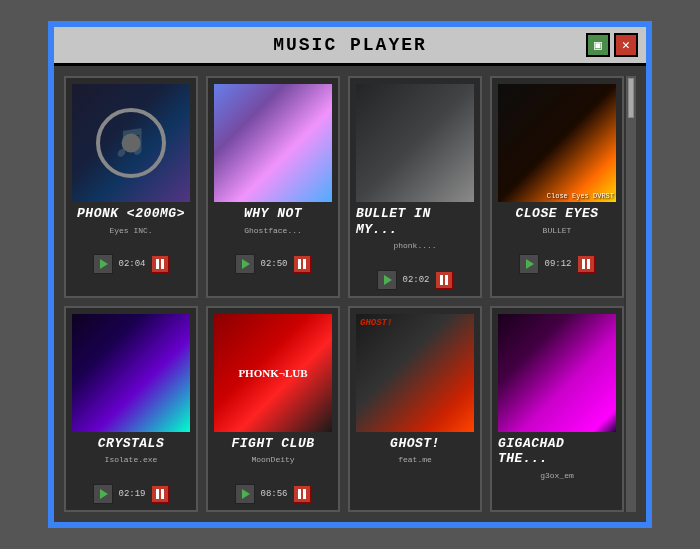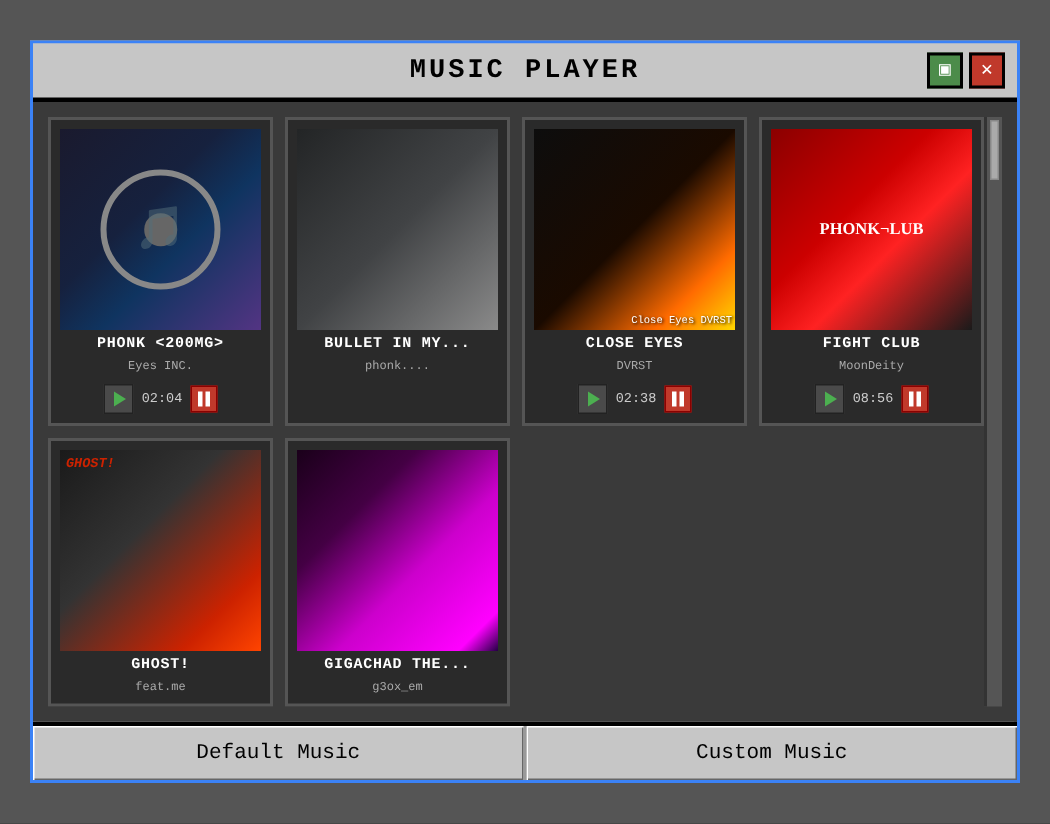--- a/index.html
+++ b/index.html
@@ -9,23 +9,23 @@
       display: flex;
       align-items: center;
       justify-content: center;
       width: 700px;
       height: 549px;
       font-family: 'Courier New', monospace;
     }
 
     .window {
       background: #c6c6c6;
-      border: 2px solid #3b82f6;
+      border: 6px solid #3b82f6;
       box-shadow: inset -2px -2px 0 #555, inset 2px 2px 0 #fff;
-      width: 660px;
+      width: 604px;
       position: relative;
     }
 
     .title-bar {
       background: #c6c6c6;
       border-bottom: 3px solid #000;
       display: flex;
       align-items: center;
       justify-content: center;
       padding: 8px 40px;
@@ -160,38 +160,39 @@
       top: 4px;
       left: 4px;
       color: #cc2200;
       font-size: 9px;
       font-weight: bold;
       font-style: italic;
     }
 
     .track-name {
       color: #fff;
-      font-size: 10px;
+      font-size: 13px;
       font-weight: bold;
       text-transform: uppercase;
       letter-spacing: 0.5px;
       line-height: 1.2;
+      font-style: italic;
     }
 
     .track-artist {
       color: #aaa;
       font-size: 8px;
       line-height: 1.2;
     }
 
     .track-controls {
       display: flex;
       align-items: center;
       gap: 5px;
-      margin-top: 2px;
+      margin-top: 15px;
     }
 
     .play-btn {
       width: 20px;
       height: 20px;
       background: #4a4a4a;
       border: 1px solid #222;
       display: flex;
       align-items: center;
       justify-content: center;
@@ -322,36 +323,76 @@
               <div class="play-icon"></div>
             </div>
             <span class="duration">02:04</span>
             <div class="pause-btn">
               <div class="pause-bar"></div>
               <div class="pause-bar"></div>
             </div>
           </div>
         </div>
         <div class="track-card">
+          <div class="track-thumb thumb-whynot"></div>
+          <div class="track-name">WHY NOT</div>
+          <div class="track-artist">Ghostface...</div>
+          <div class="track-controls">
+            <div class="play-btn">
+              <div class="play-icon"></div>
+            </div>
+            <span class="duration">02:50</span>
+            <div class="pause-btn">
+              <div class="pause-bar"></div>
+              <div class="pause-bar"></div>
+            </div>
+          </div>
+        </div>
+        <div class="track-card">
           <div class="track-thumb thumb-bullet"></div>
           <div class="track-name">BULLET IN MY...</div>
           <div class="track-artist">phonk....</div>
+          <div class="track-controls">
+            <div class="play-btn">
+              <div class="play-icon"></div>
+            </div>
+            <span class="duration">02:02</span>
+            <div class="pause-btn">
+              <div class="pause-bar"></div>
+              <div class="pause-bar"></div>
+            </div>
+          </div>
         </div>
         <div class="track-card">
           <div class="track-thumb thumb-closeeyes">
             <span class="thumb-label">Close Eyes
 DVRST</span>
           </div>
           <div class="track-name">CLOSE EYES</div>
-          <div class="track-artist">DVRST</div>
-          <div class="track-controls">
-            <div class="play-btn">
-              <div class="play-icon"></div>
-            </div>
-            <span class="duration">02:38</span>
+          <div class="track-artist">BULLET</div>
+          <div class="track-controls">
+            <div class="play-btn">
+              <div class="play-icon"></div>
+            </div>
+            <span class="duration">09:12</span>
+            <div class="pause-btn">
+              <div class="pause-bar"></div>
+              <div class="pause-bar"></div>
+            </div>
+          </div>
+        </div>
+        <div class="track-card">
+          <div class="track-thumb thumb-crystals"></div>
+          <div class="track-name">CRYSTALS</div>
+          <div class="track-artist">Isolate.exe</div>
+          <div class="track-controls">
+            <div class="play-btn">
+              <div class="play-icon"></div>
+            </div>
+            <span class="duration">02:19</span>
             <div class="pause-btn">
               <div class="pause-bar"></div>
               <div class="pause-bar"></div>
             </div>
           </div>
         </div>
         <div class="track-card">
           <div class="track-thumb thumb-fightclub"></div>
           <div class="track-name">FIGHT CLUB</div>
           <div class="track-artist">MoonDeity</div>
@@ -375,17 +416,13 @@
           <div class="track-thumb thumb-gigachad"></div>
           <div class="track-name">GIGACHAD THE...</div>
           <div class="track-artist">g3ox_em</div>
         </div>
       </div>
     <div class="scrollbar">
       <div class="scrollbar-thumb"></div>
     </div>
   </div>
 
-  <div class="footer">
-    <button class="footer-btn">Default Music</button>
-    <button class="footer-btn">Custom Music</button>
-  </div>
 </div>
 
 </body></html>

